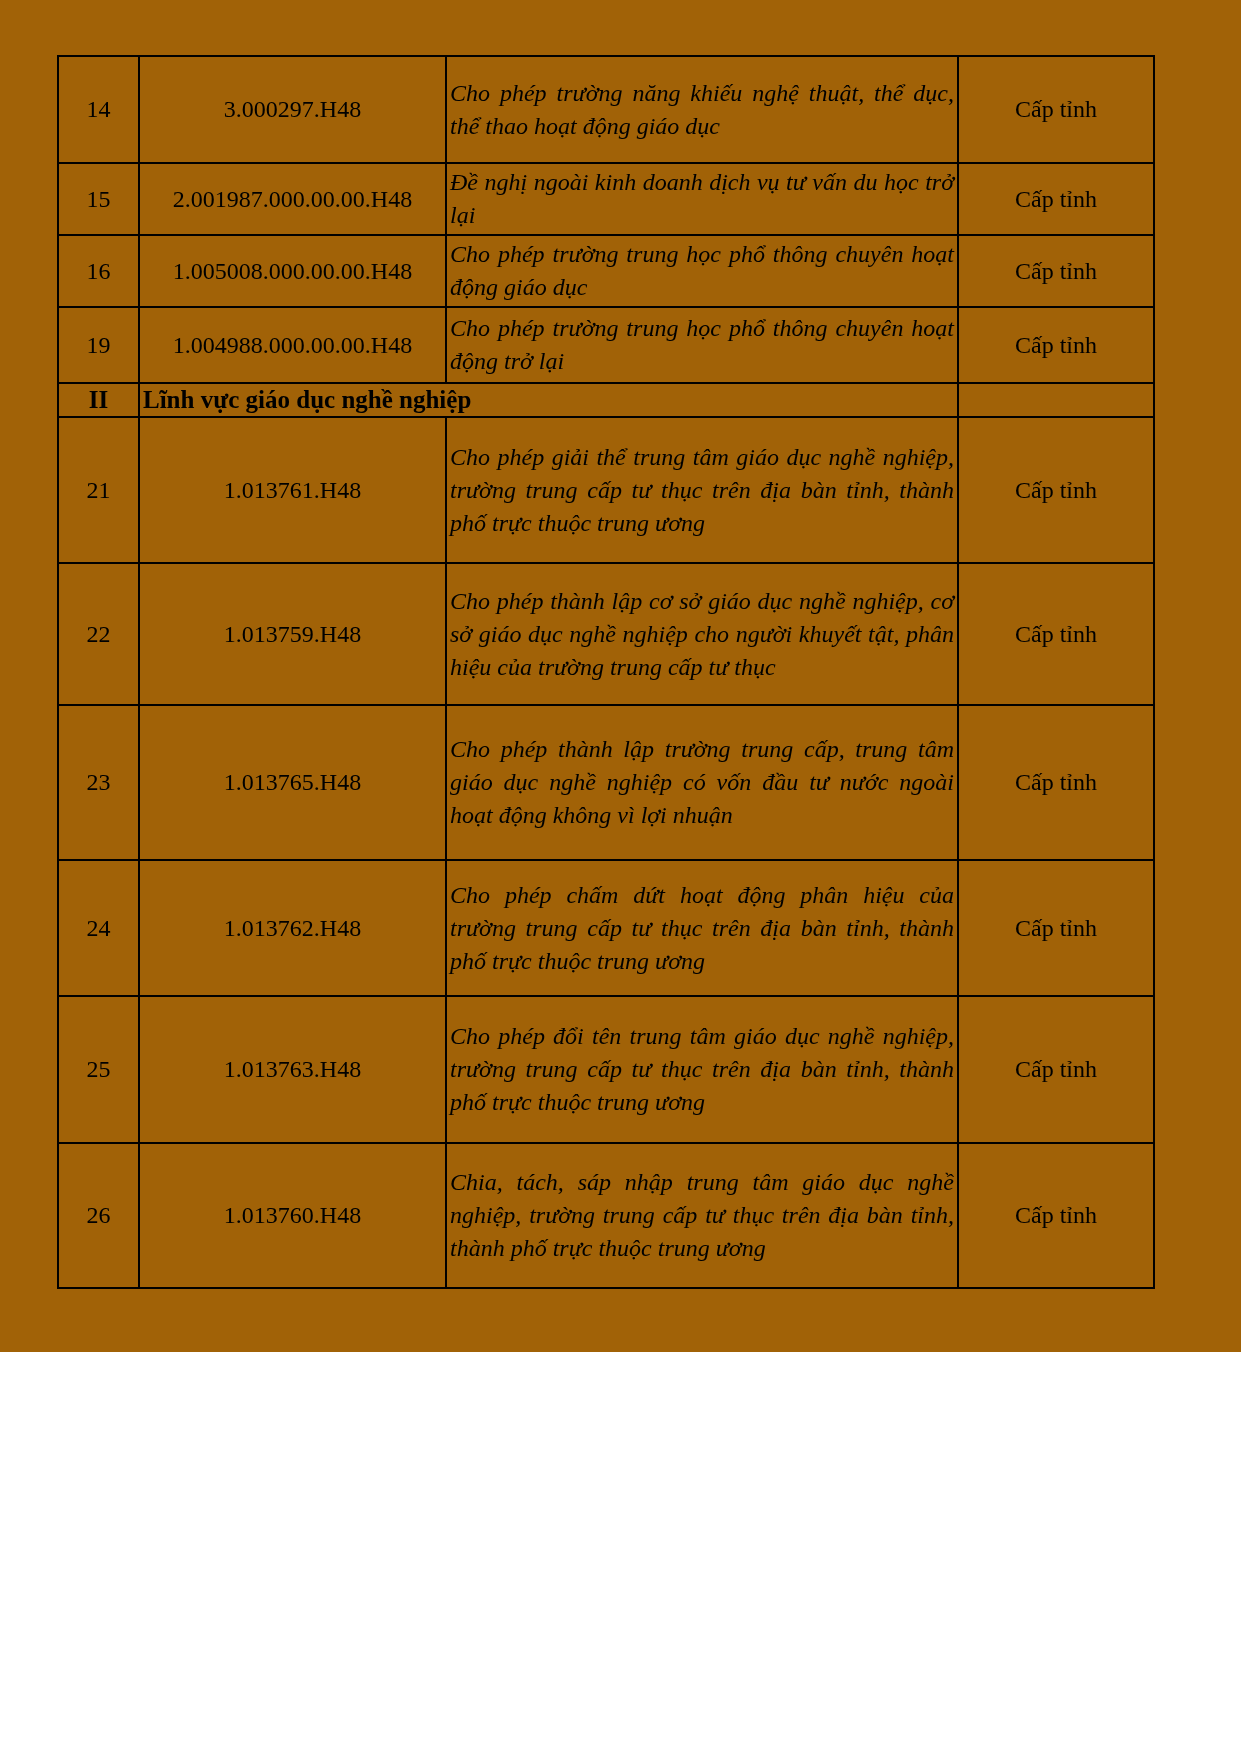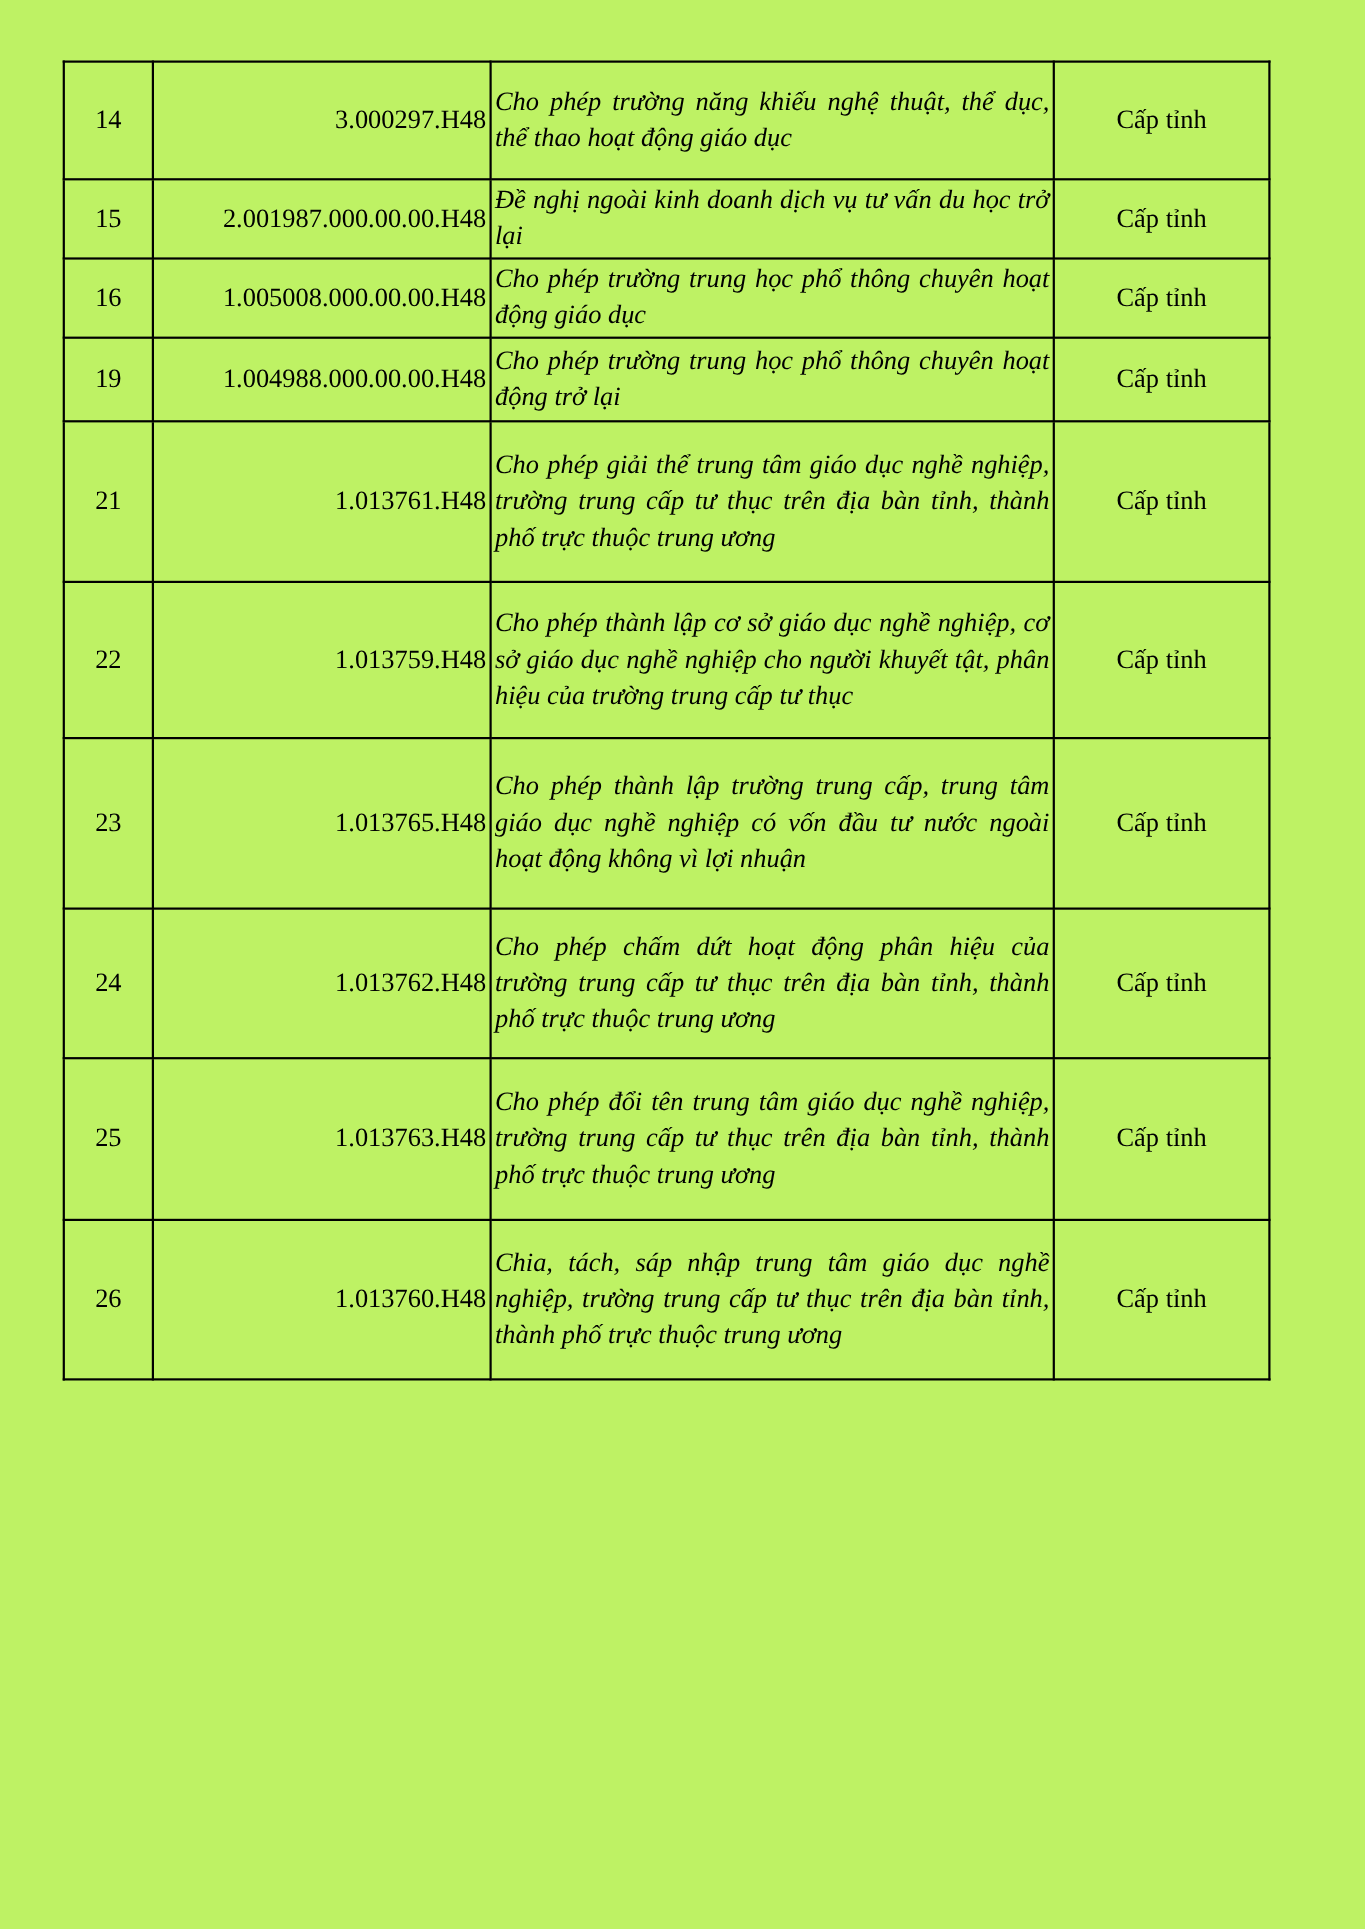--- a/index.html
+++ b/index.html
@@ -3,22 +3,22 @@
 <meta charset="utf-8">
 <style>
   html, body {
     margin: 0;
     padding: 0;
     background: #ffffff;
   }
   .page {
     position: relative;
     width: 1241px;
-    height: 1754px;
-    background: #bef264;
+    height: 1352px;
+    background: #a16207;
     overflow: hidden;
     font-family: "Liberation Serif", "DejaVu Serif", serif;
     color: #000000;
   }
   table.tbl {
     position: absolute;
     left: 57px;
     top: 55px;
     width: 1096px;
     border-collapse: collapse;
@@ -30,21 +30,21 @@
     font-size: 24px;
     line-height: 33px;
     padding: 2px 3px;
     overflow: hidden;
   }
   td.stt {
     text-align: center;
     padding: 2px 0;
   }
   td.code {
-    text-align: right;
+    text-align: center;
     padding-left: 5px;
     padding-right: 2px;
     white-space: nowrap;
   }
   td.desc {
     text-align: justify;
     padding-left: 5px;
     padding-right: 4px;
     font-style: italic;
   }
@@ -91,20 +91,25 @@
         <td class="code">1.005008.000.00.00.H48</td>
         <td class="desc">Cho phép trường trung học phổ thông chuyên hoạt động giáo dục</td>
         <td class="lvl">Cấp tỉnh</td>
       </tr>
       <tr style="height:76px">
         <td class="stt">19</td>
         <td class="code">1.004988.000.00.00.H48</td>
         <td class="desc">Cho phép trường trung học phổ thông chuyên hoạt động trở lại</td>
         <td class="lvl">Cấp tỉnh</td>
       </tr>
+      <tr style="height:34px" class="section-row">
+        <td class="stt">II</td>
+        <td class="section-title" colspan="2">Lĩnh vực giáo dục nghề nghiệp</td>
+        <td class="lvl"></td>
+      </tr>
       <tr style="height:146px">
         <td class="stt">21</td>
         <td class="code">1.013761.H48</td>
         <td class="desc">Cho phép giải thể trung tâm giáo dục nghề nghiệp, trường trung cấp tư thục trên địa bàn tỉnh, thành phố trực thuộc trung ương</td>
         <td class="lvl">Cấp tỉnh</td>
       </tr>
       <tr style="height:142px">
         <td class="stt">22</td>
         <td class="code">1.013759.H48</td>
         <td class="desc">Cho phép thành lập cơ sở giáo dục nghề nghiệp, cơ sở giáo dục nghề nghiệp cho người khuyết tật, phân hiệu của trường trung cấp tư thục</td>

